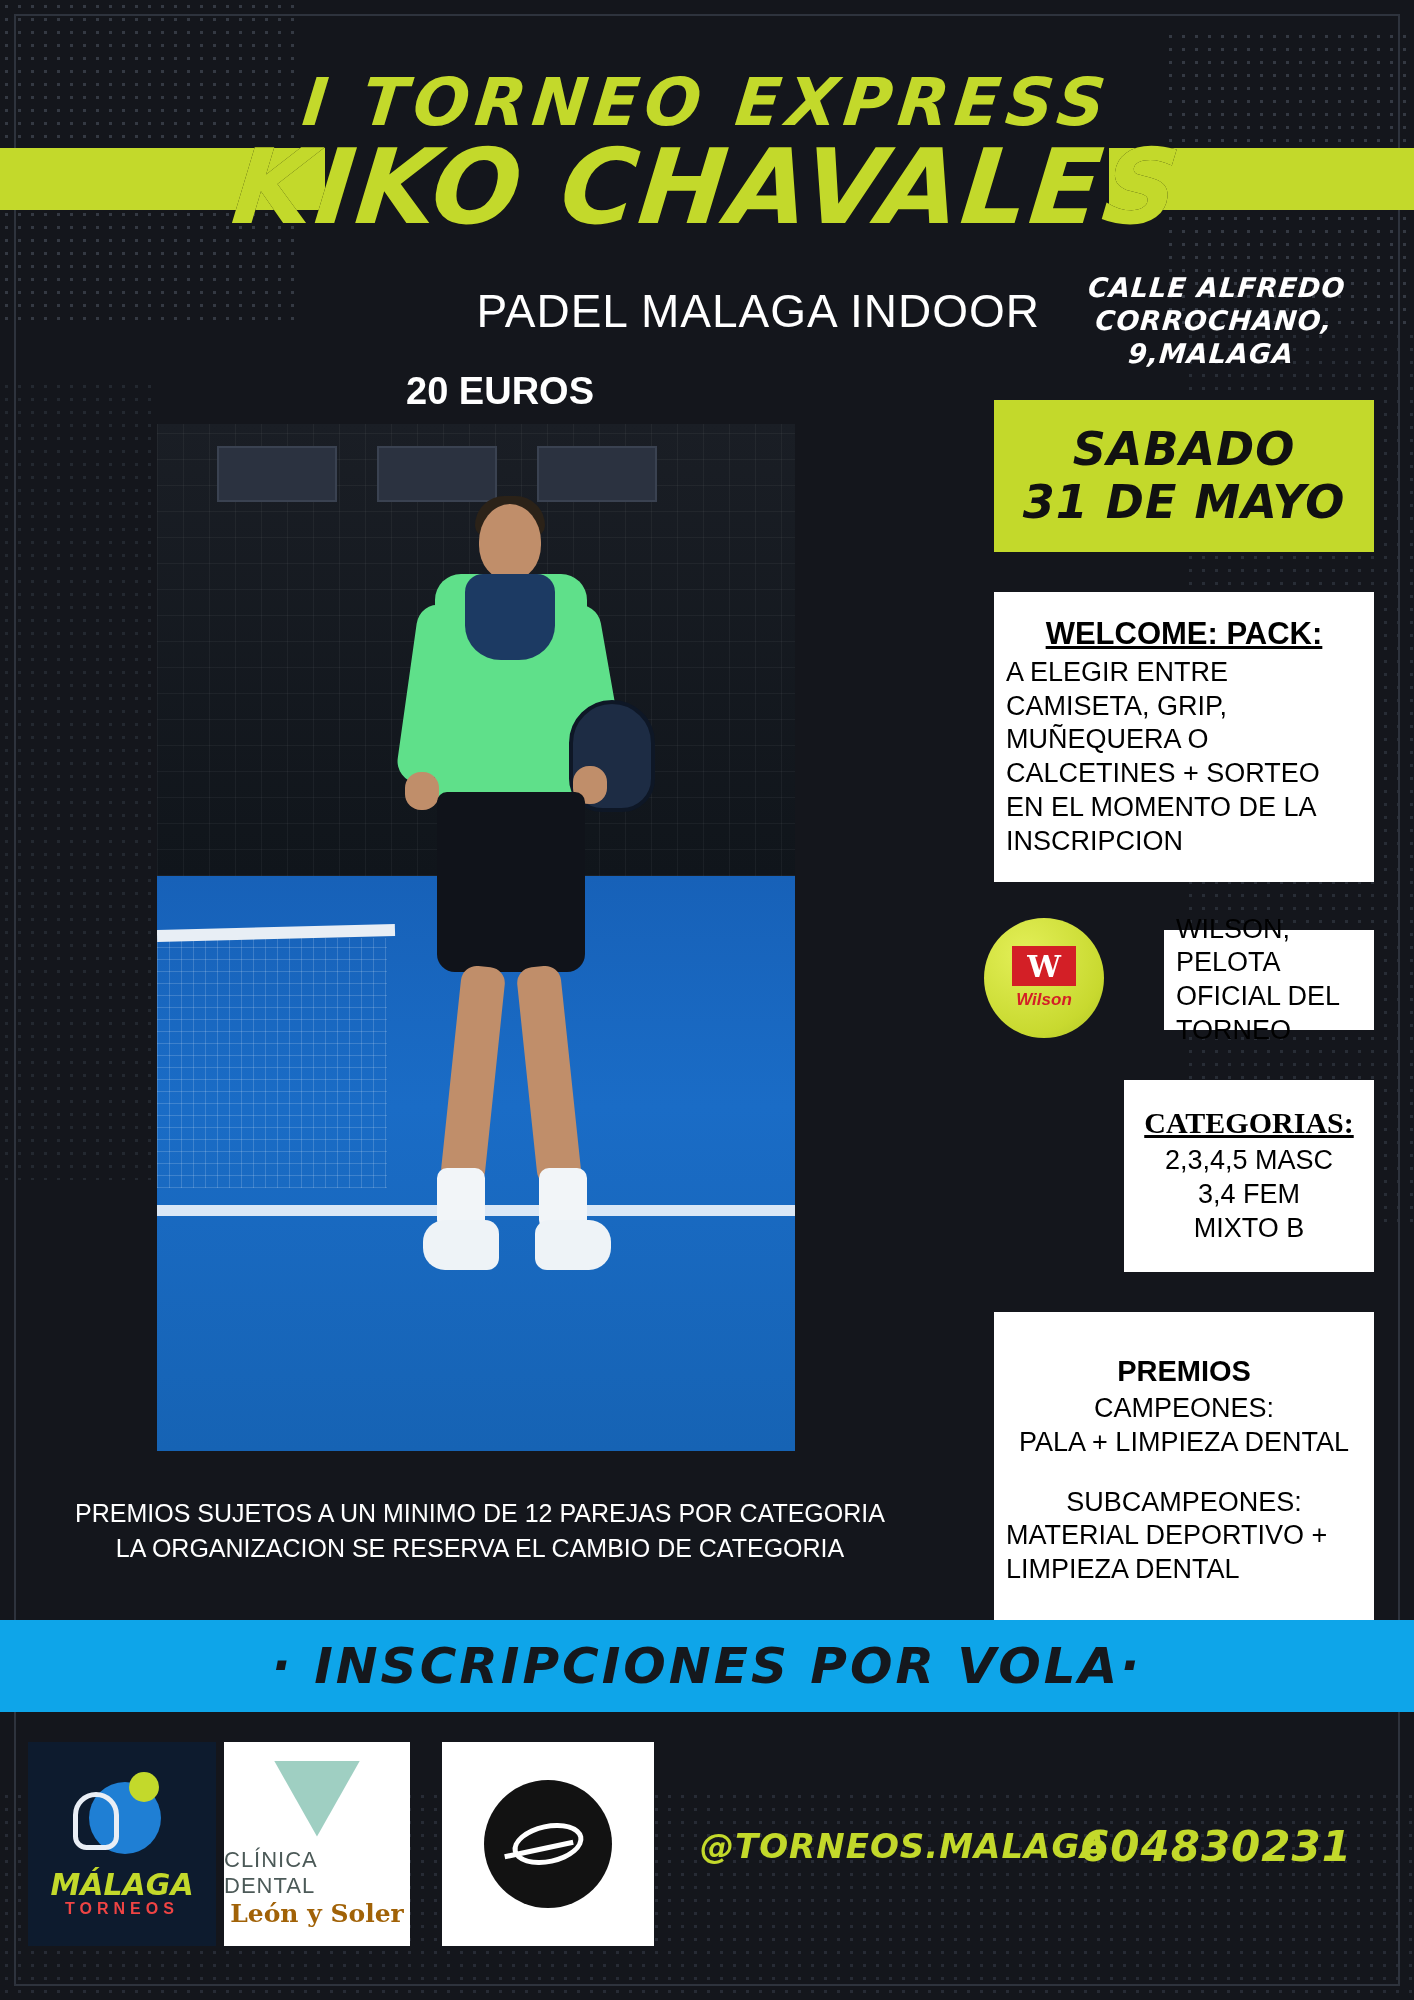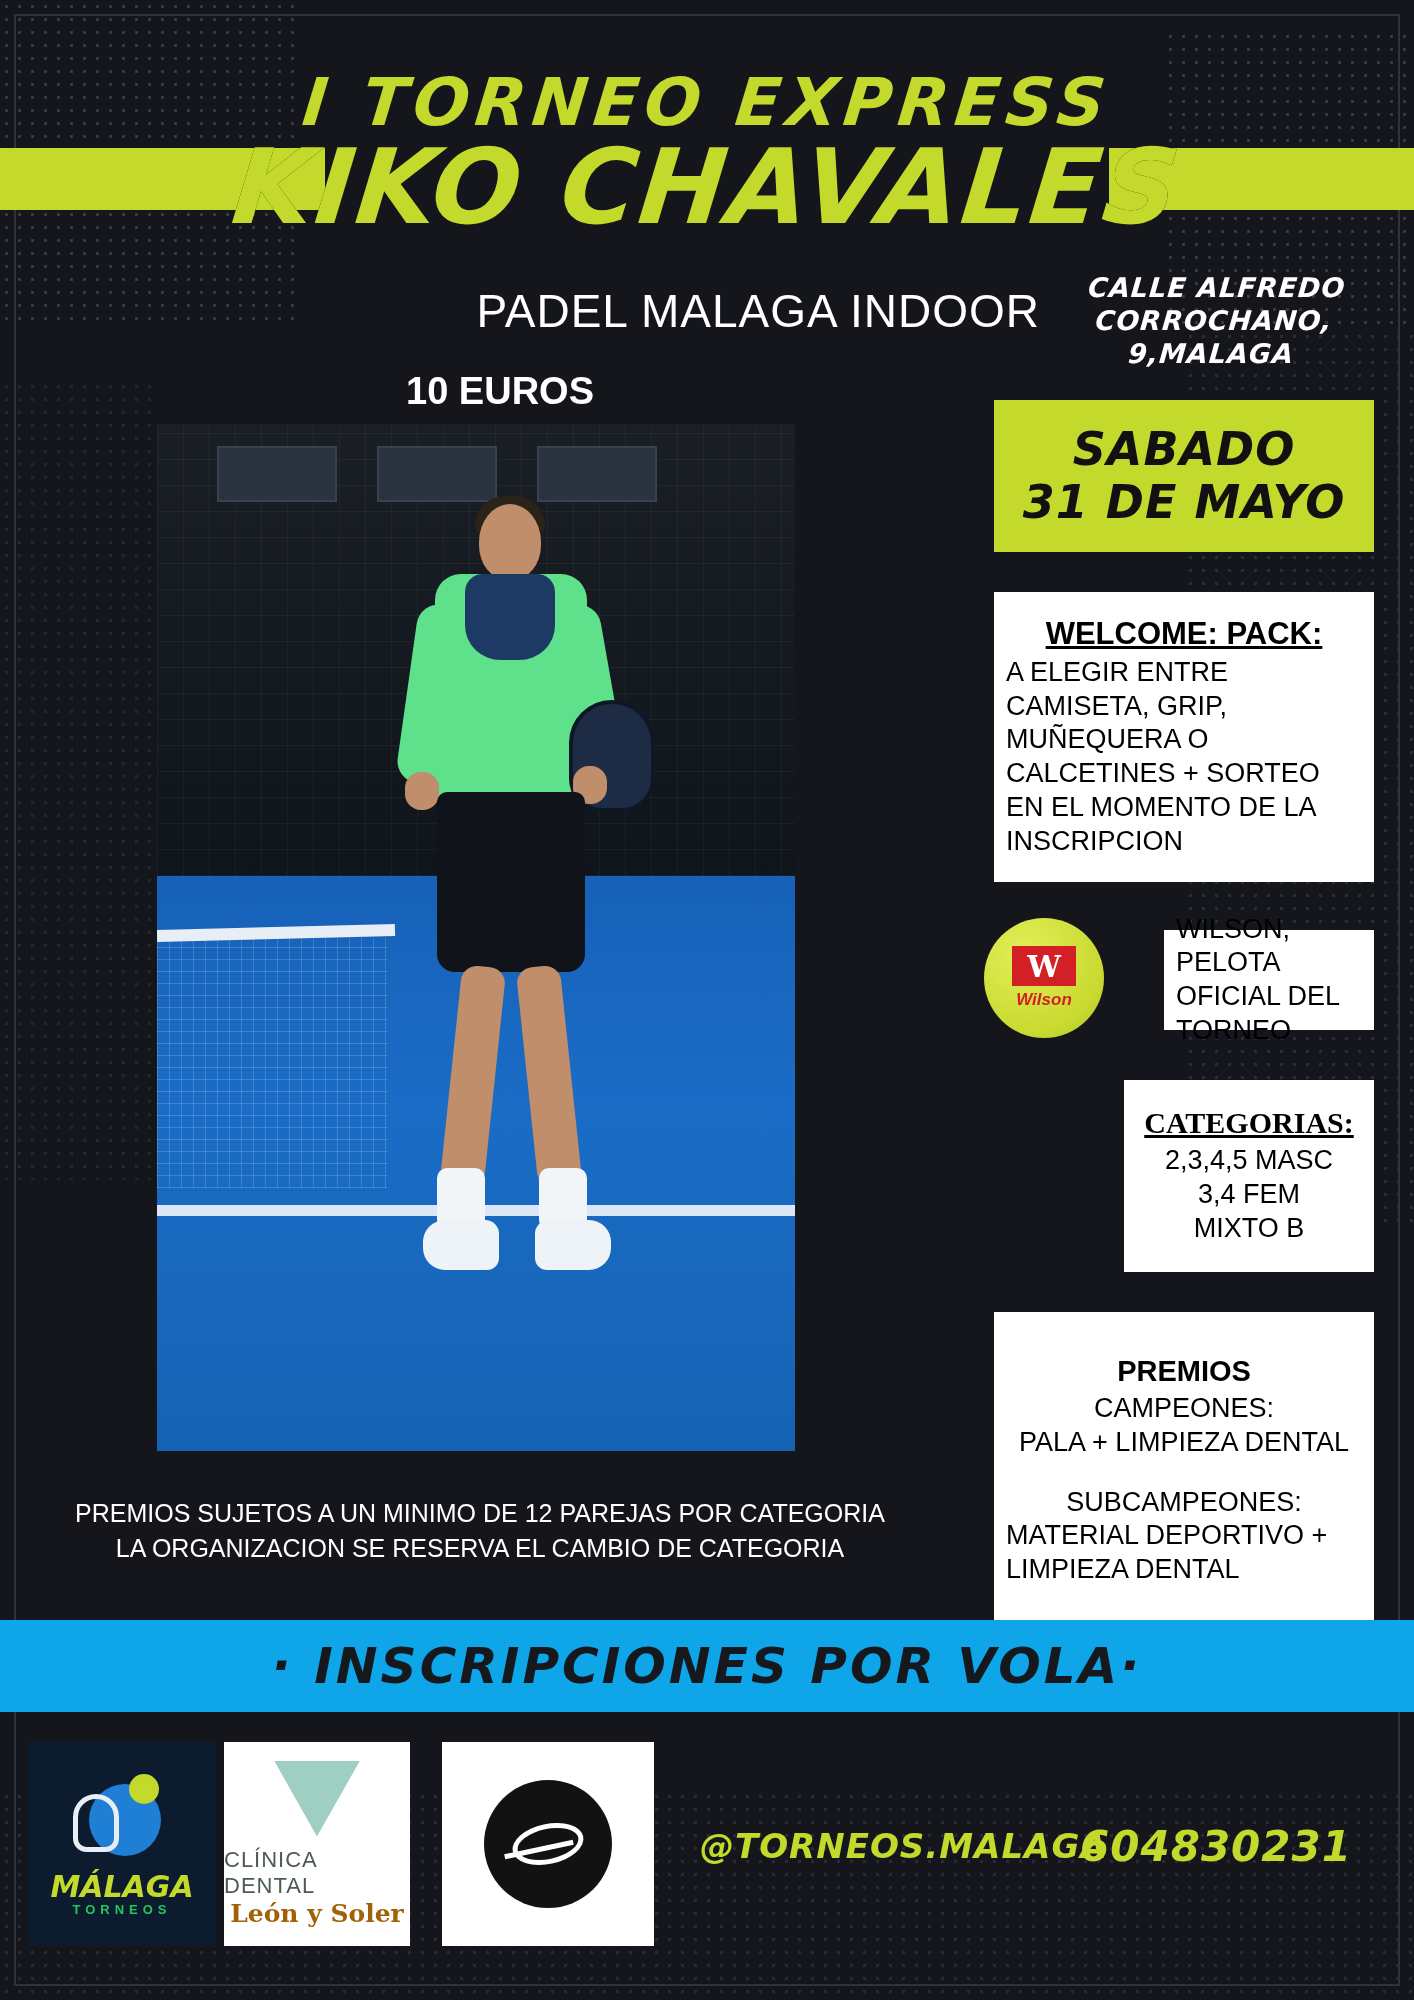--- a/index.html
+++ b/index.html
@@ -256,21 +256,21 @@
     flex-direction: column;
   }
   .sp1 { left: 28px; width: 188px; background: #0d1b2e; }
   .sp2 { left: 224px; width: 186px; background: #ffffff; }
   .sp3 { left: 442px; width: 212px; background: #ffffff; }
 
   .sp1 .mt {
     color: #c3d92b; font-family: "DejaVu Sans", sans-serif;
     font-weight: 800; font-style: italic; font-size: 30px; line-height: 1;
   }
-  .sp1 .mt2 { color: #22c55e; font-size: 13px; letter-spacing: 5px; font-weight: 700; }
+  .sp1 .mt2 { color: #ef4444; font-size: 16px; letter-spacing: 5px; font-weight: 700; }
   .sp1 .logo-circles { position: relative; width: 110px; height: 92px; margin-bottom: 8px; }
   .sp1 .c-blue { position: absolute; left: 22px; top: 12px; width: 72px; height: 72px;
                  border-radius: 50%; background: #1f7fd4; }
   .sp1 .c-ball { position: absolute; left: 62px; top: 2px; width: 30px; height: 30px;
                  border-radius: 50%; background: #c3d92b; }
   .sp1 .c-racket { position: absolute; left: 6px; top: 22px; width: 46px; height: 58px;
                    border: 5px solid #e9eef5; border-radius: 24px 24px 14px 14px; }
 
   .sp2 .dent-shape { width: 86px; height: 76px; background: #9fcfc2;
     clip-path: polygon(0 0, 100% 0, 50% 100%); margin-bottom: 10px; }
@@ -317,21 +317,21 @@
   <div class="dots dots-midright"></div>
   <div class="dots dots-left"></div>
   <div class="dots dots-bottom"></div>
   <div class="frame-line"></div>
 
   <div class="title-main">I TORNEO EXPRESS</div>
   <div class="bar-left"></div>
   <div class="bar-right"></div>
   <div class="title-name">KIKO CHAVALES</div>
   <div class="subtitle">PADEL MALAGA INDOOR</div>
-  <div class="price">10 EUROS</div>
+  <div class="price">20 EUROS</div>
 
   <div class="address">
     <div>CALLE ALFREDO</div>
     <div>CORROCHANO,</div>
     <div>9,MALAGA</div>
   </div>
 
   <div class="photo">
     <div class="ph-bg"></div>
     <div class="ph-wall"></div>

